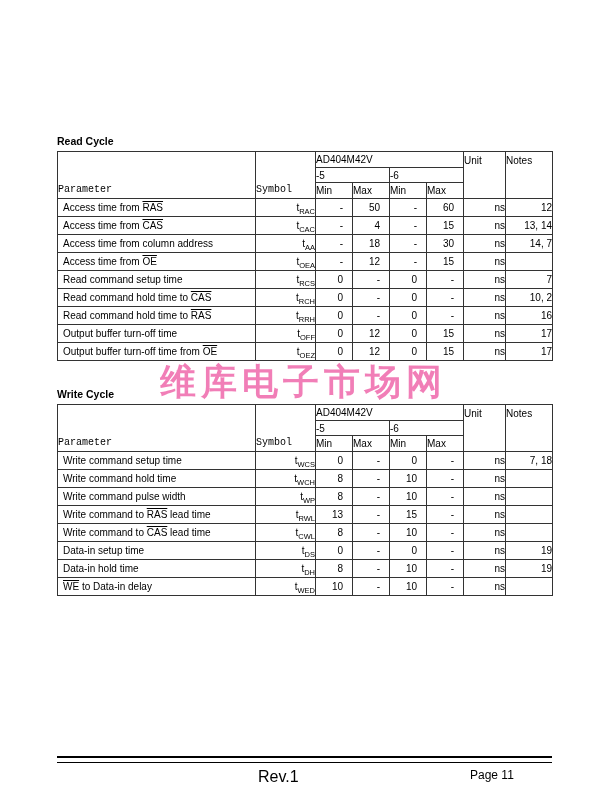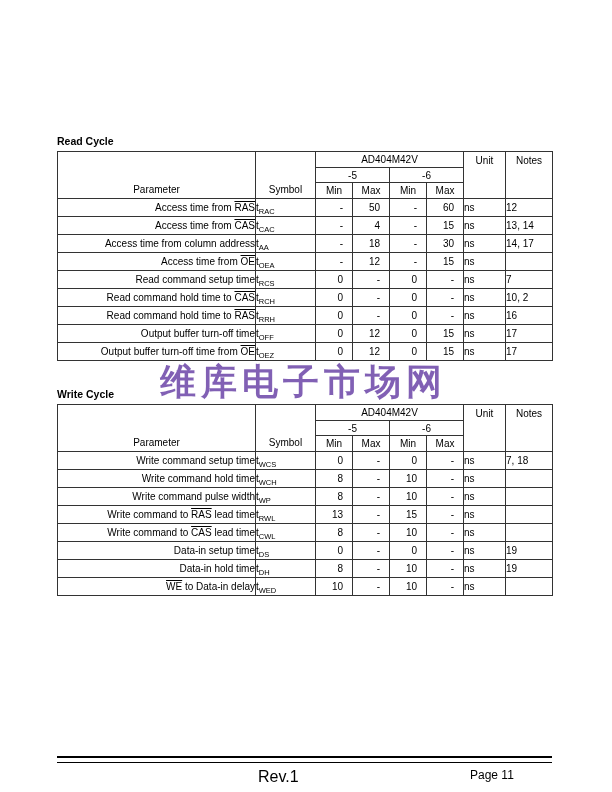--- a/index.html
+++ b/index.html
@@ -9,21 +9,21 @@
     background:#ffffff;
     font-family:"Liberation Sans", sans-serif;
     color:#000;
     overflow:hidden;
   }
   .watermark{
     position:absolute;
     left:160px;top:358px;
     font-size:36px;
     font-weight:bold;
-    color:#4c1d95;
+    color:#ec4899;
     opacity:0.7;
     letter-spacing:5px;
     white-space:nowrap;
     pointer-events:none;
     z-index:2;
   }
   .content{position:absolute;left:57px;top:127px;width:495px;z-index:1;margin-top:8px;}
   .section-title{
     font-size:10.5px;
     font-weight:bold;
@@ -36,30 +36,30 @@
     table-layout:fixed;
   }
   th,td{
     border:1px solid #333;
     font-weight:normal;
     font-size:10px;
     padding:0;
     overflow:hidden;
     white-space:nowrap;
   }
-  thead th{text-align:center;}
+  thead th{text-align:left;}
   tr.hrow1{height:16px;}
   tr.hrow2{height:15px;}
   tr.hrow3{height:16px;}
-  th.va-bottom{vertical-align:bottom;padding-bottom:3px;}
+  th.va-bottom{vertical-align:bottom;padding-bottom:3px;font-family:Liberation Mono, monospace;}
   th.va-top{vertical-align:top;padding-top:3px;}
   tbody td{height:17px;}
-  td.param{text-align:right;padding-left:5px;}
+  td.param{text-align:left;padding-left:5px;}
   td.num{text-align:right;padding-right:9px;}
-  td.c{text-align:left;}
+  td.c{text-align:right;}
   sub{font-size:7.5px;line-height:0;}
   .ovl{text-decoration:overline;}
   .footer-line-thick{
     position:absolute;left:57px;top:756px;width:495px;height:0;
     border-top:2px solid #000;
   }
   .footer-line-thin{
     position:absolute;left:57px;top:762px;width:495px;height:0;
     border-top:1px solid #000;
   }
@@ -129,21 +129,21 @@
               <td class="c">13, 14</td>
             </tr>
             <tr>
               <td class="param"><span>Access time from column address</span></td>
               <td class="c"><span>t</span><sub>AA</sub></td>
               <td class="num">-</td>
               <td class="num">18</td>
               <td class="num">-</td>
               <td class="num">30</td>
               <td class="c">ns</td>
-              <td class="c">14, 17</td>
+              <td class="c">14, 7</td>
             </tr>
             <tr>
               <td class="param"><span>Access time from </span><span class="ovl">OE</span></td>
               <td class="c"><span>t</span><sub>OEA</sub></td>
               <td class="num">-</td>
               <td class="num">12</td>
               <td class="num">-</td>
               <td class="num">15</td>
               <td class="c">ns</td>
               <td class="c"></td>

